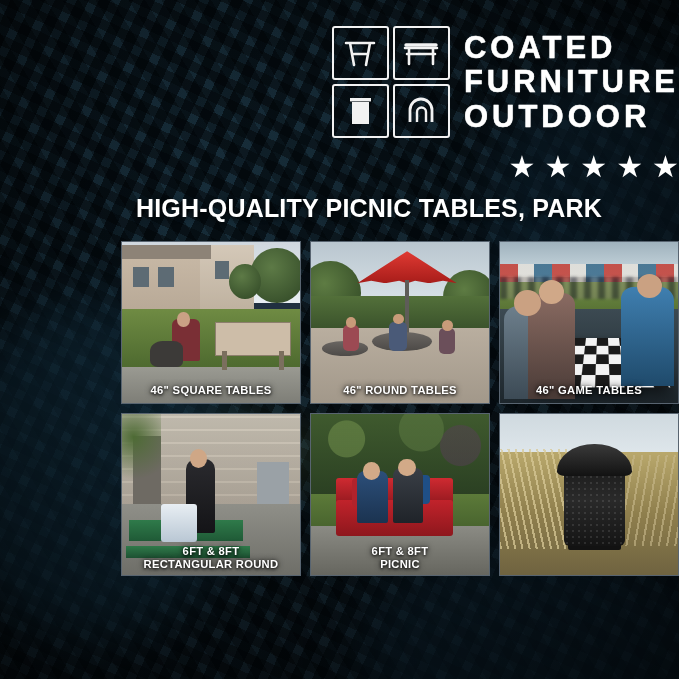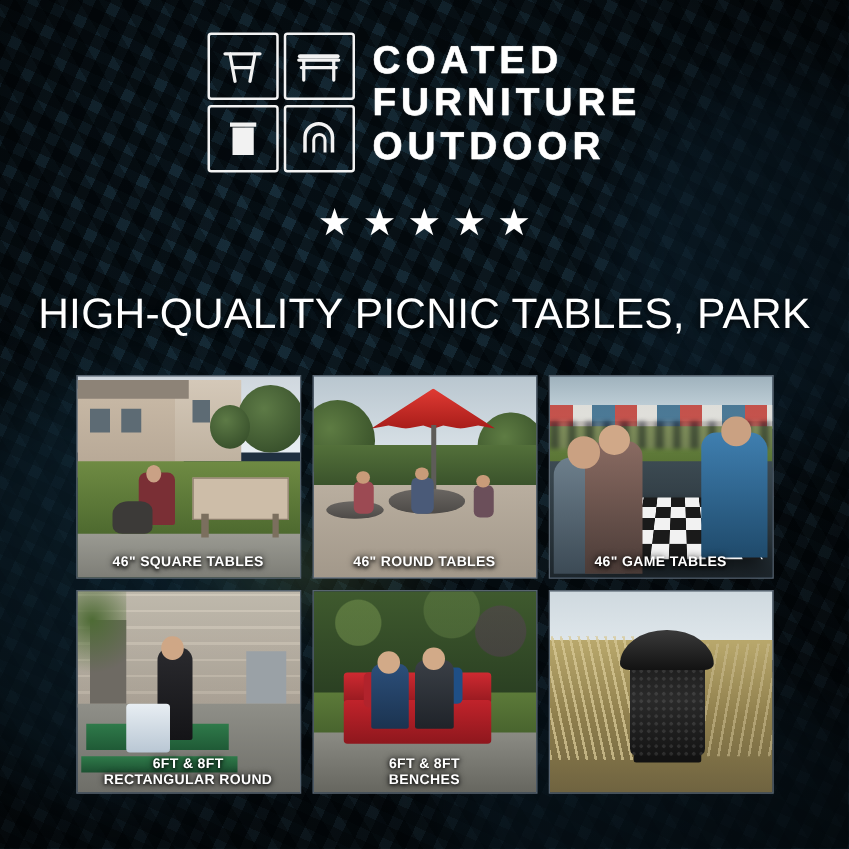--- a/index.html
+++ b/index.html
@@ -66,22 +66,21 @@
     inset: 0;
     background: rgba(4,12,18,0.50);
   }
 
   
   .content {
     position: absolute;
     inset: 0;
     display: flex;
     flex-direction: column;
-    align-items: center;
-    gap: 12px;
+    align-items: flex-end;
   }
 
   
   .logo-row {
     margin-top: 24px;
     display: flex;
     align-items: center;
     gap: 14px;
     height: 116px;
   }
@@ -123,26 +122,26 @@
     gap: 9px;
   }
   .star {
     color: #ffffff;
     font-size: 30px;
     line-height: 1;
   }
 
   
   .headline {
-    margin-top: 25px;
+    margin-top: 12px;
     width: 620px;
     text-align: center;
     color: #ffffff;
-    font-size: 34px;
-    font-weight: normal;
+    font-size: 25px;
+    font-weight: bold;
     line-height: 1.18;
     letter-spacing: 0.2px;
     text-shadow: 0 2px 5px rgba(0,0,0,0.75);
   }
 
   
   .grid {
     margin-top: 17px;
     display: grid;
     grid-template-columns: repeat(3, 180px);
@@ -422,21 +421,21 @@
           <div class="t5-bench"></div>
           <div class="t5-pack1"></div>
           <div class="t5-pack2"></div>
           <div class="t5-kid1"></div>
           <div class="t5-kid2"></div>
           <div class="t5-h1"></div>
           <div class="t5-h2"></div>
         </div>
         <div class="cap two">
           <div>6FT &amp; 8FT</div>
-          <div>BENCHES</div>
+          <div>PICNIC</div>
         </div>
       </div>
 
       <div class="tile">
         <div class="tile-art">
           <div class="t6-sky"></div>
           <div class="t6-grass"></div>
           <div class="t6-plumes"></div>
           <div class="t6-plumes2"></div>
           <div class="t6-base"></div>

